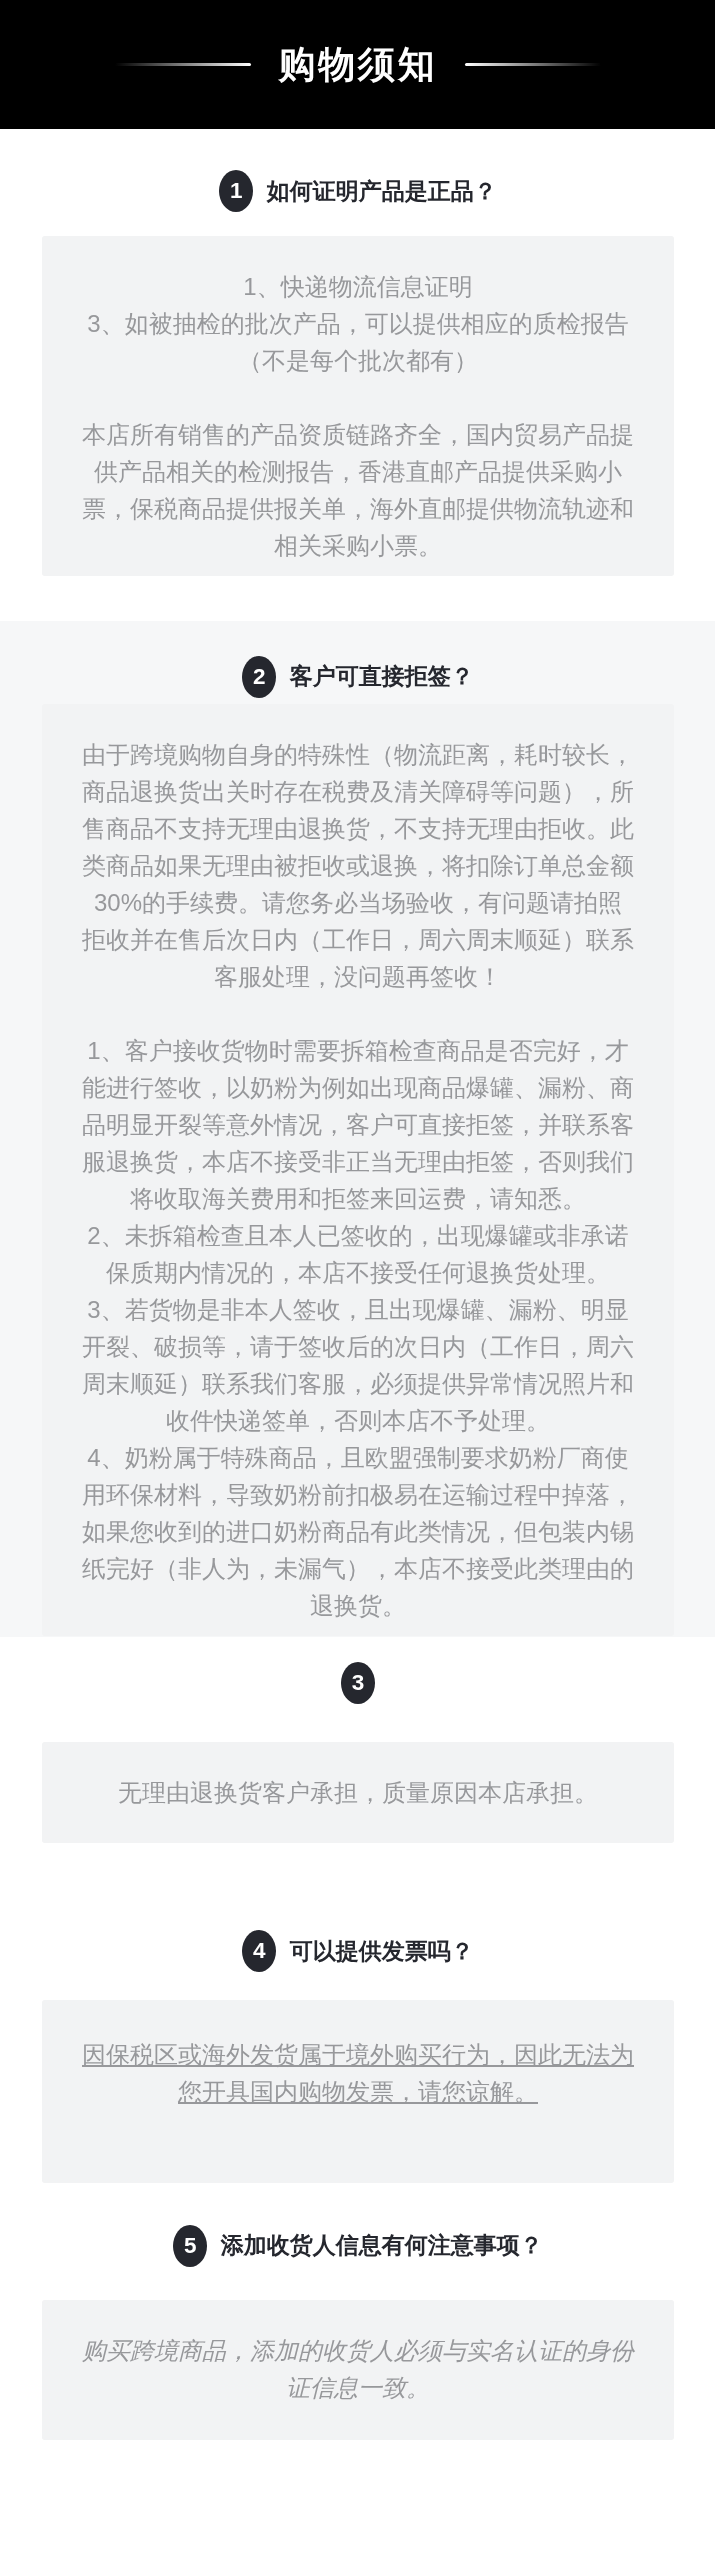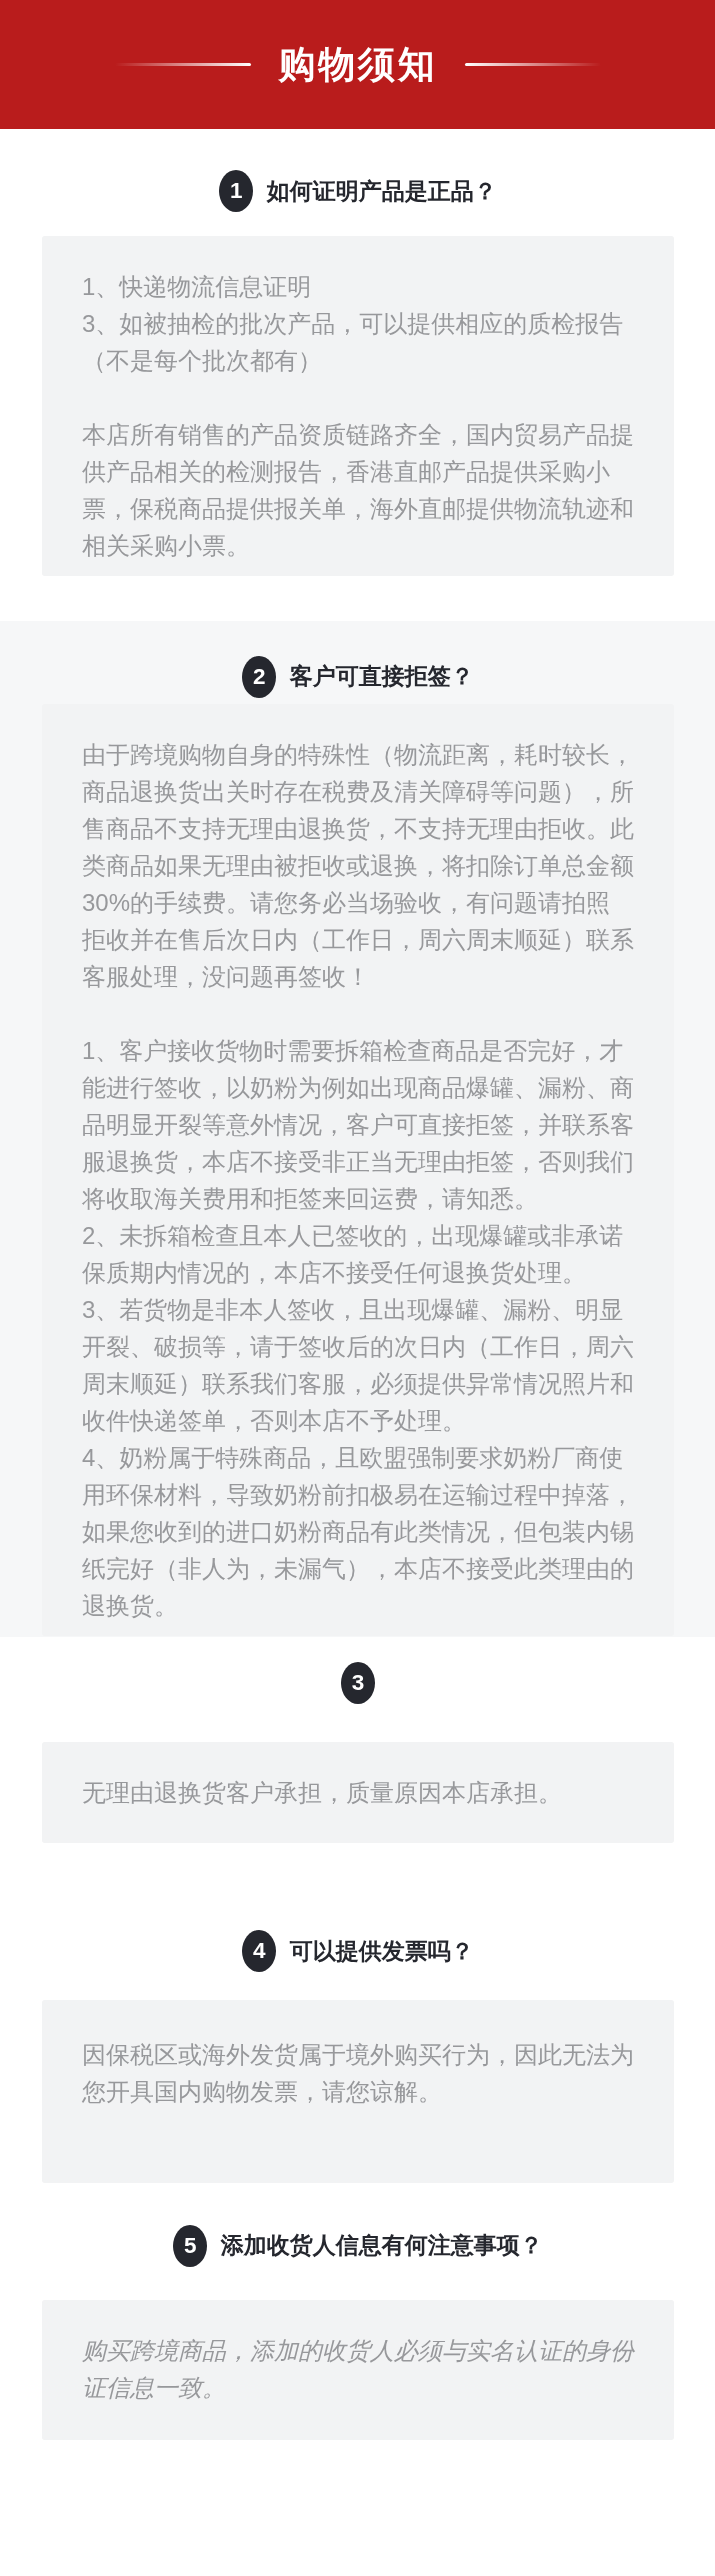--- a/index.html
+++ b/index.html
@@ -3,21 +3,21 @@
 <meta charset="utf-8">
 <style>
   html,body{margin:0;padding:0;}
   body{
     width:716px;min-height:2576px;background:#ffffff;
     font-family:"Liberation Sans","DejaVu Sans",sans-serif;
     -webkit-font-smoothing:antialiased;
   }
   
   .header{
-    height:129px;background:#b91c1c;
+    height:129px;background:#000000;
     display:flex;align-items:center;justify-content:center;gap:28px;
   }
   .header-title{
     color:#ffffff;font-size:37px;font-weight:bold;letter-spacing:2.7px;white-space:nowrap;
   }
   .deco-line{width:136px;height:3.3px;border-radius:2px;}
   .deco-line.left{background:linear-gradient(to right,rgba(255,255,255,0),#ffffff);}
   .deco-line.right{background:linear-gradient(to left,rgba(255,255,255,0),#ffffff);}
   
   .sec-title{
@@ -31,31 +31,31 @@
   }
   .sec-title .t{
     font-size:23px;font-weight:bold;color:#25272e;white-space:nowrap;
   }
   
   .box{
     margin:0 42px;background:#f2f3f4;border-radius:2.7px;
     padding:32px 40px 12px 40px;
     color:#97989b;font-size:24px;line-height:37px;
   }
-  .box p{margin:0;}
+  .box p{margin:0;text-align:center;}
   .box .gap-above{margin-top:37px;}
   
   .s1-title{margin-top:40px;}
   .s1-box{margin-top:22.5px;}
   .band{background:#f6f7f8;margin-top:45px;padding:34px 0 1.3px 0;}
   .s2-box{margin-top:5.3px;}
   .s3-title{margin-top:24px;}
   .s3-box{margin-top:37px;padding-bottom:32px;}
   .s4-title{margin-top:86px;}
-  .s4-box{margin-top:26.5px;padding-top:36px;padding-bottom:73px;}
+  .s4-box{margin-top:26.5px;padding-top:36px;padding-bottom:73px;text-decoration:underline;}
   .s5-title{margin-top:41px;}
   .s5-box{margin-top:32px;padding-bottom:34px;font-style:italic;}
 </style>
 </head>
 <body>
 
 <div class="header">
   <div class="deco-line left"></div>
   <div class="header-title">购物须知</div>
   <div class="deco-line right"></div>

